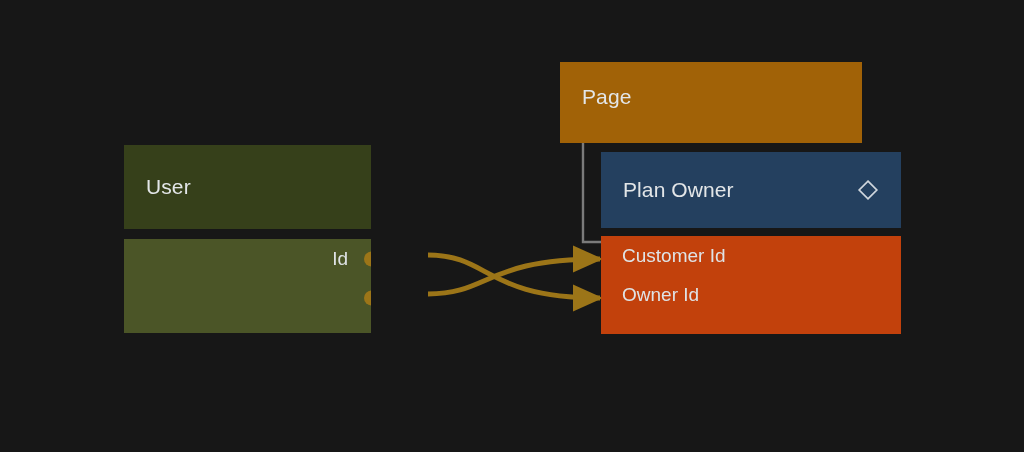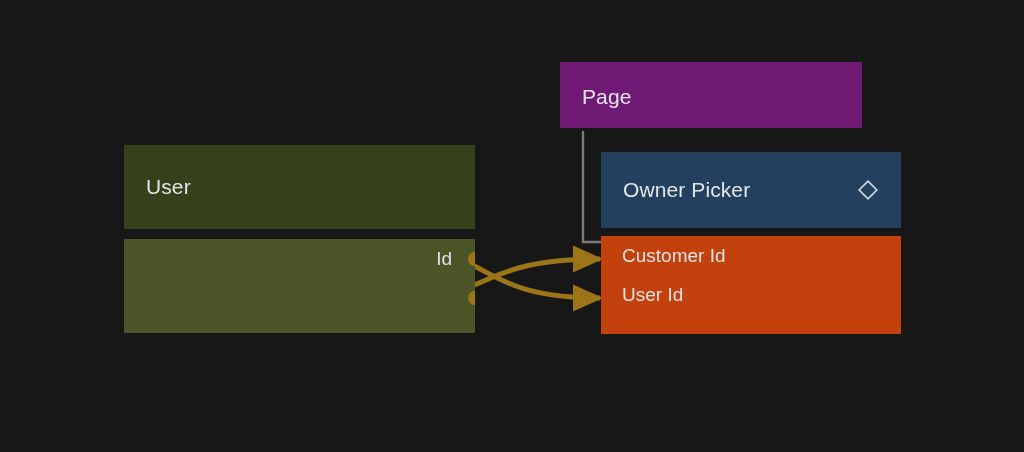--- a/index.html
+++ b/index.html
@@ -58,21 +58,21 @@
   .field-label {
     color: #dfe3e6;
     font-size: 19px;
     white-space: nowrap;
   }
 
   
   #node-user {
     left: 124px;
     top: 145px;
-    width: 351px;
+    width: 247px;
     height: 188px;
   }
   #node-user .node-header {
     height: 84px;
     background: #36401a;
     padding: 0 22px;
   }
   #node-user .node-body {
     height: 104px;
     background: #4b5527;
@@ -94,22 +94,22 @@
     right: -8px;
     top: 50%;
     transform: translateY(-50%);
   }
 
   
   #node-page {
     left: 560px;
     top: 62px;
     width: 302px;
-    height: 66px;
-    background: #701a75;
+    height: 81px;
+    background: #a16207;
   }
   #node-page .node-header {
     height: 69px;
     padding: 0 22px;
   }
 
   
   #node-planpicker {
     left: 601px;
     top: 152px;
@@ -173,28 +173,28 @@
   </div>
 
   <div class="node" id="node-page">
     <div class="node-header">
       <span class="node-title">Page</span>
     </div>
   </div>
 
   <div class="node" id="node-planpicker">
     <div class="node-header">
-      <span class="node-title">Owner Picker</span>
+      <span class="node-title">Plan Owner</span>
       <svg class="diamond-icon" viewBox="0 0 24 24">
         <path d="M 12 2.4 L 21.6 12 L 12 21.6 L 2.4 12 Z" fill="none" stroke="#cfd6dd" stroke-width="1.9" stroke-linejoin="miter"></path>
       </svg>
     </div>
     <div class="node-body">
       <div class="field-row first">
         <span class="field-label">Customer Id</span>
       </div>
       <div class="field-row">
-        <span class="field-label">User Id</span>
+        <span class="field-label">Owner Id</span>
       </div>
     </div>
   </div>
 
 </div>
 
 </body></html>

